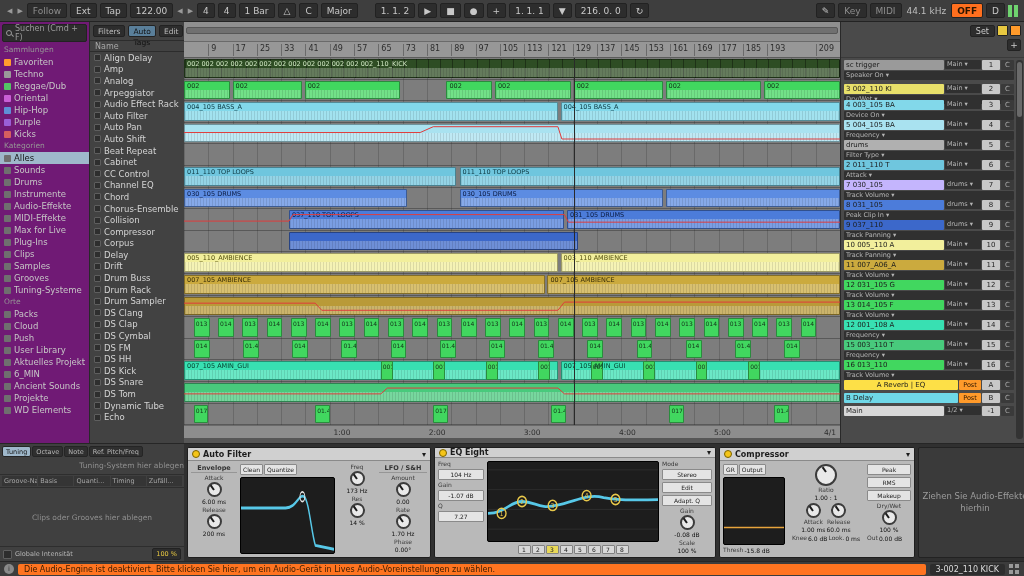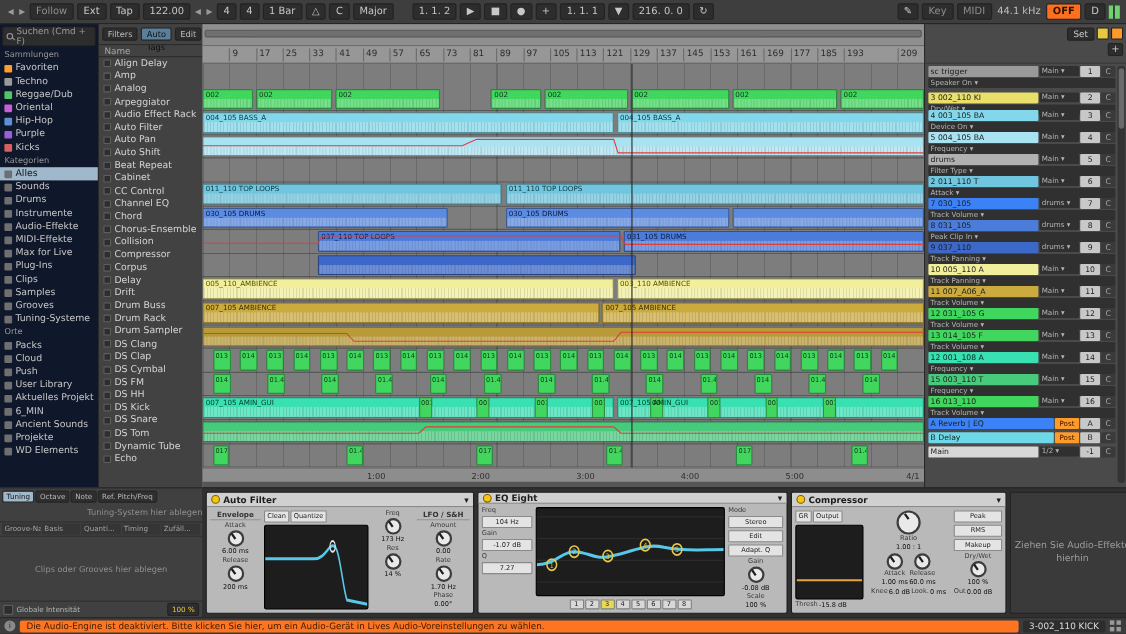--- a/index.html
+++ b/index.html
@@ -15,21 +15,21 @@
 .tbox{height:15px;line-height:14px;padding:0 5px;background:#2d2d2d;border:1px solid #222;
 border-radius:2px;color:#c8c8c8;font-size:9px;white-space:nowrap}
 .dim{color:#8d8d8d}
 .toff{background:#ff6f1e;color:#2b1500;font-weight:bold}
 .chev{color:#9a9a9a;font-size:7px;padding:0 1px}
 .plain{color:#bdbdbd;padding:0 2px}
 .meter-ico{width:10px;height:12px;background:linear-gradient(to right,#6fd36f 0 4px,transparent 4px 6px,#6fd36f 6px 10px)}
 
 
 .browser{position:absolute;left:0;top:22px;width:184px;bottom:133px;background:#3c3c3c;display:flex}
-.bnav{width:90px;background:#0f172a;border-right:1px solid #292929;overflow:hidden}
+.bnav{width:90px;background:#701a75;border-right:1px solid #292929;overflow:hidden}
 .blist{flex:1;background:#424242;display:flex;flex-direction:column;overflow:hidden}
 .search{height:18px;margin:2px;background:#2d2d2d;border:1px solid #222;border-radius:2px;
 display:flex;align-items:center;gap:3px;padding:0 3px;color:#9a9a9a;font-size:8px}
 .mag{width:6px;height:6px;border:1px solid #999;border-radius:50%;position:relative;flex:none}
 .mag::after{content:"";position:absolute;width:3px;height:1px;background:#999;right:-3px;bottom:-1px;transform:rotate(45deg)}
 .nav-hdr{height:12px;line-height:12px;padding:0 4px;color:#969696;font-size:7.5px}
 .nav-item{height:12px;display:flex;align-items:center;gap:3px;padding:0 4px;color:#c6c6c6;
 font-size:8.5px;white-space:nowrap;overflow:hidden}
 .nav-item.sel{background:#9fb8cb;color:#161616}
 .swatch{width:7px;height:7px;border-radius:1px;background:#6f6f6f;flex:none}
@@ -470,20 +470,26 @@
         <span class="tick" style="left: 96.2963%;">209</span>
       </div>
     <div class="lanes" id="lanes">
       <svg id="autolines" class="autolines" viewBox="0 0 100 367" preserveAspectRatio="none">
           <polyline points="0.00,74.52 36.00,74.52 38.00,68.69 57.00,68.69 57.60,81.00 100.00,81.00" fill="none" stroke="#e03c3c" stroke-width="1" vector-effect="non-scaling-stroke"></polyline>
           <polyline points="0.00,163.08 16.00,163.08 16.60,156.60 58.00,156.60 58.60,164.16 100.00,164.16" fill="none" stroke="#e03c3c" stroke-width="1" vector-effect="non-scaling-stroke"></polyline>
           <polyline points="0.00,245.16 20.00,245.16 21.00,252.29 57.00,252.29 58.00,244.08 100.00,244.08" fill="none" stroke="#e03c3c" stroke-width="1" vector-effect="non-scaling-stroke"></polyline>
           <polyline points="0.00,335.88 30.00,335.88 31.00,330.05 57.00,330.05 58.00,335.88 100.00,335.88" fill="none" stroke="#e03c3c" stroke-width="1" vector-effect="non-scaling-stroke"></polyline>
         </svg>
       <div class="playhead" id="playhead" style="left: 59.5%;"></div>
+    <div class="lane" style="top: 0px; height: 21.6px;">
+          <div class="clip" style="left: 0%; width: 100%; background: repeating-linear-gradient(to right, rgba(0, 0, 0, 0.35) 0px, rgba(0, 0, 0, 0.35) 1px, transparent 1px, transparent 12.15px) rgb(46, 77, 36);">
+            <span class="clip-label" style="color: rgb(207, 230, 194);">002 002 002 002 002 002 002 002 002 002 002 002 002_110_KICK</span>
+            <div class="wave"></div>
+          </div>
+        </div>
         <div class="lane" style="top: 21.6px; height: 21.6px;">
           <div class="clip" style="left: 0%; width: 7%; background: rgb(65, 215, 95);">
             <span class="clip-label">002</span>
             <div class="wave"></div>
           </div>
           <div class="clip" style="left: 7.4%; width: 10.6%; background: rgb(65, 215, 95);">
             <span class="clip-label">002</span>
             <div class="wave"></div>
           </div>
           <div class="clip" style="left: 18.4%; width: 14.6%; background: rgb(65, 215, 95);">
@@ -855,21 +861,21 @@
             <span class="sel-box routing">Main ▾</span>
             <span class="numbtn">6</span>
             <span class="cbtn">C</span>
           </div>
           <div class="rp-l2">
             <span class="sel-box grow">Attack ▾</span>
           </div>
         </div>
         <div class="rp-row" style="top: 158px;">
           <div class="rp-l1">
-            <span class="chip" style="background: #3b82f6;">7 030_105</span>
+            <span class="chip" style="background: #c4b5fd;">7 030_105</span>
             <span class="sel-box routing">drums ▾</span>
             <span class="numbtn">7</span>
             <span class="cbtn">C</span>
           </div>
           <div class="rp-l2">
             <span class="sel-box grow">Track Volume ▾</span>
           </div>
         </div>
         <div class="rp-row" style="top: 178px;">
           <div class="rp-l1">
@@ -965,21 +971,21 @@
             <span class="sel-box routing">Main ▾</span>
             <span class="numbtn">16</span>
             <span class="cbtn">C</span>
           </div>
           <div class="rp-l2">
             <span class="sel-box grow">Track Volume ▾</span>
           </div>
         </div>
         <div class="rp-row" style="top: 358px; height: 12px;">
           <div class="rp-l1">
-            <span class="chip" style="background: #3b82f6;">A Reverb | EQ</span>
+            <span class="chip" style="background: #fde047; text-align: center;">A Reverb | EQ</span>
             <span class="postchip">Post</span>
             <span class="numbtn">A</span>
             <span class="cbtn">C</span>
           </div>
         </div>
         <div class="rp-row" style="top: 371px; height: 12px;">
           <div class="rp-l1">
             <span class="chip" style="background: rgb(111, 216, 232);">B Delay</span>
             <span class="postchip">Post</span>
             <span class="numbtn">B</span>

